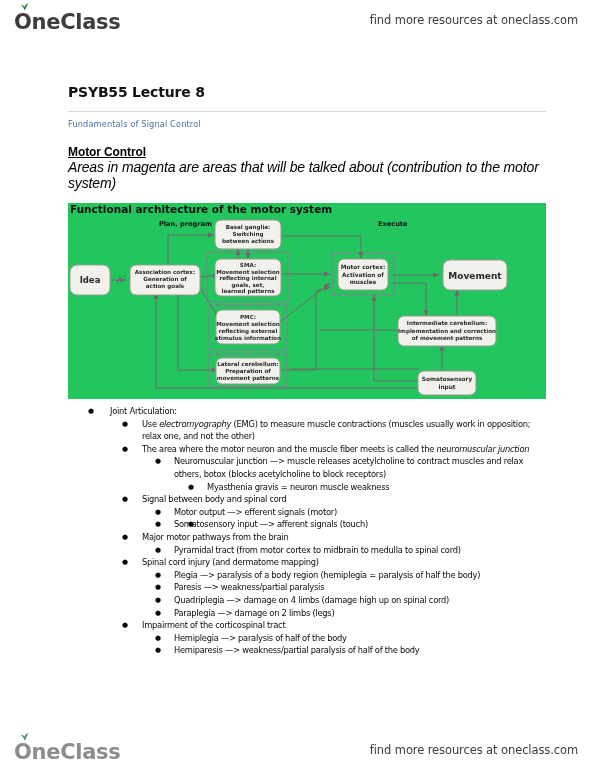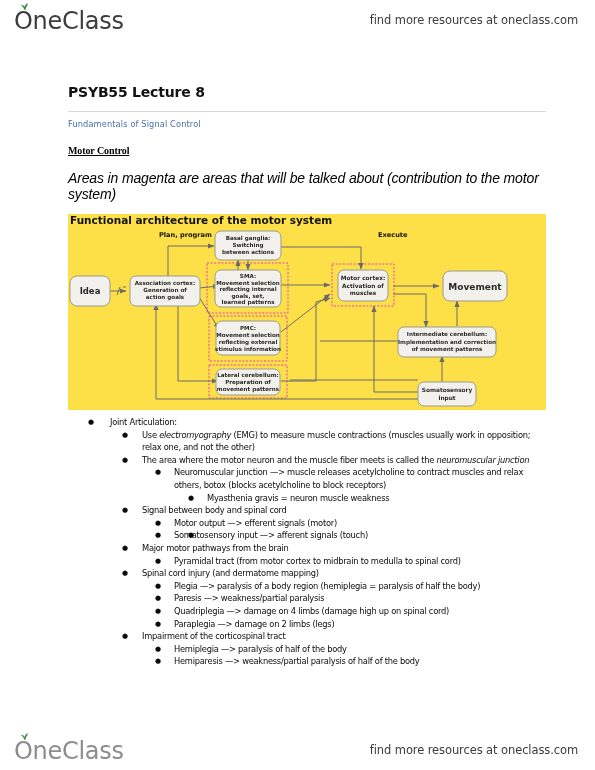--- a/index.html
+++ b/index.html
@@ -30,25 +30,25 @@
 
   .logo-wrap {
     position: absolute;
     left: 14px;
     display: flex;
     align-items: flex-end;
     height: 26px;
   }
   .logo-text {
     font-family: "DejaVu Sans", sans-serif;
-    font-size: 24px;
+    font-size: 21px;
     letter-spacing: -0.3px;
     color: #3d3d3d;
     line-height: 1;
-    font-weight: 400;
+    font-weight: 700;
   }
   .brandbar.bottom .logo-text { color: #8d8d8d; }
   .leaf-icon {
     position: absolute;
     left: 6px;
     top: -4px;
     width: 9px;
     height: 8px;
   }
   .tagline {
@@ -83,42 +83,42 @@
     margin: 0 0 7px 0;
   }
   .subtitle {
     font-family: "DejaVu Sans", sans-serif;
     font-size: 8.2px;
     color: #4a6fa9;
     letter-spacing: 0.15px;
     margin: 0 0 16px 0;
   }
   .section-head {
-    font-family: Liberation Serif, serif;
-    font-size: 10px;
+    font-family: Liberation Sans, sans-serif;
+    font-size: 12px;
     font-weight: bold;
     text-decoration: underline;
-    margin: 0 0 14px 0;
+    margin: 0 0 0 0;
     letter-spacing: -0.1px;
   }
   .section-note {
     font-family: Liberation Sans, sans-serif;
     font-size: 14px;
     font-style: italic;
     margin: 0 0 12px 0;
     letter-spacing: -0.15px;
   }
 
   
   .diagram {
     position: relative;
     width: 478px;
     height: 196px;
     margin: 0 0 6px 0;
-    background: #fde047;
+    background: #22c55e;
   }
   .diagram svg { display: block; }
 
   
   .bullets {
     margin: 0;
     padding: 0;
     list-style: none;
   }
   .bul {

